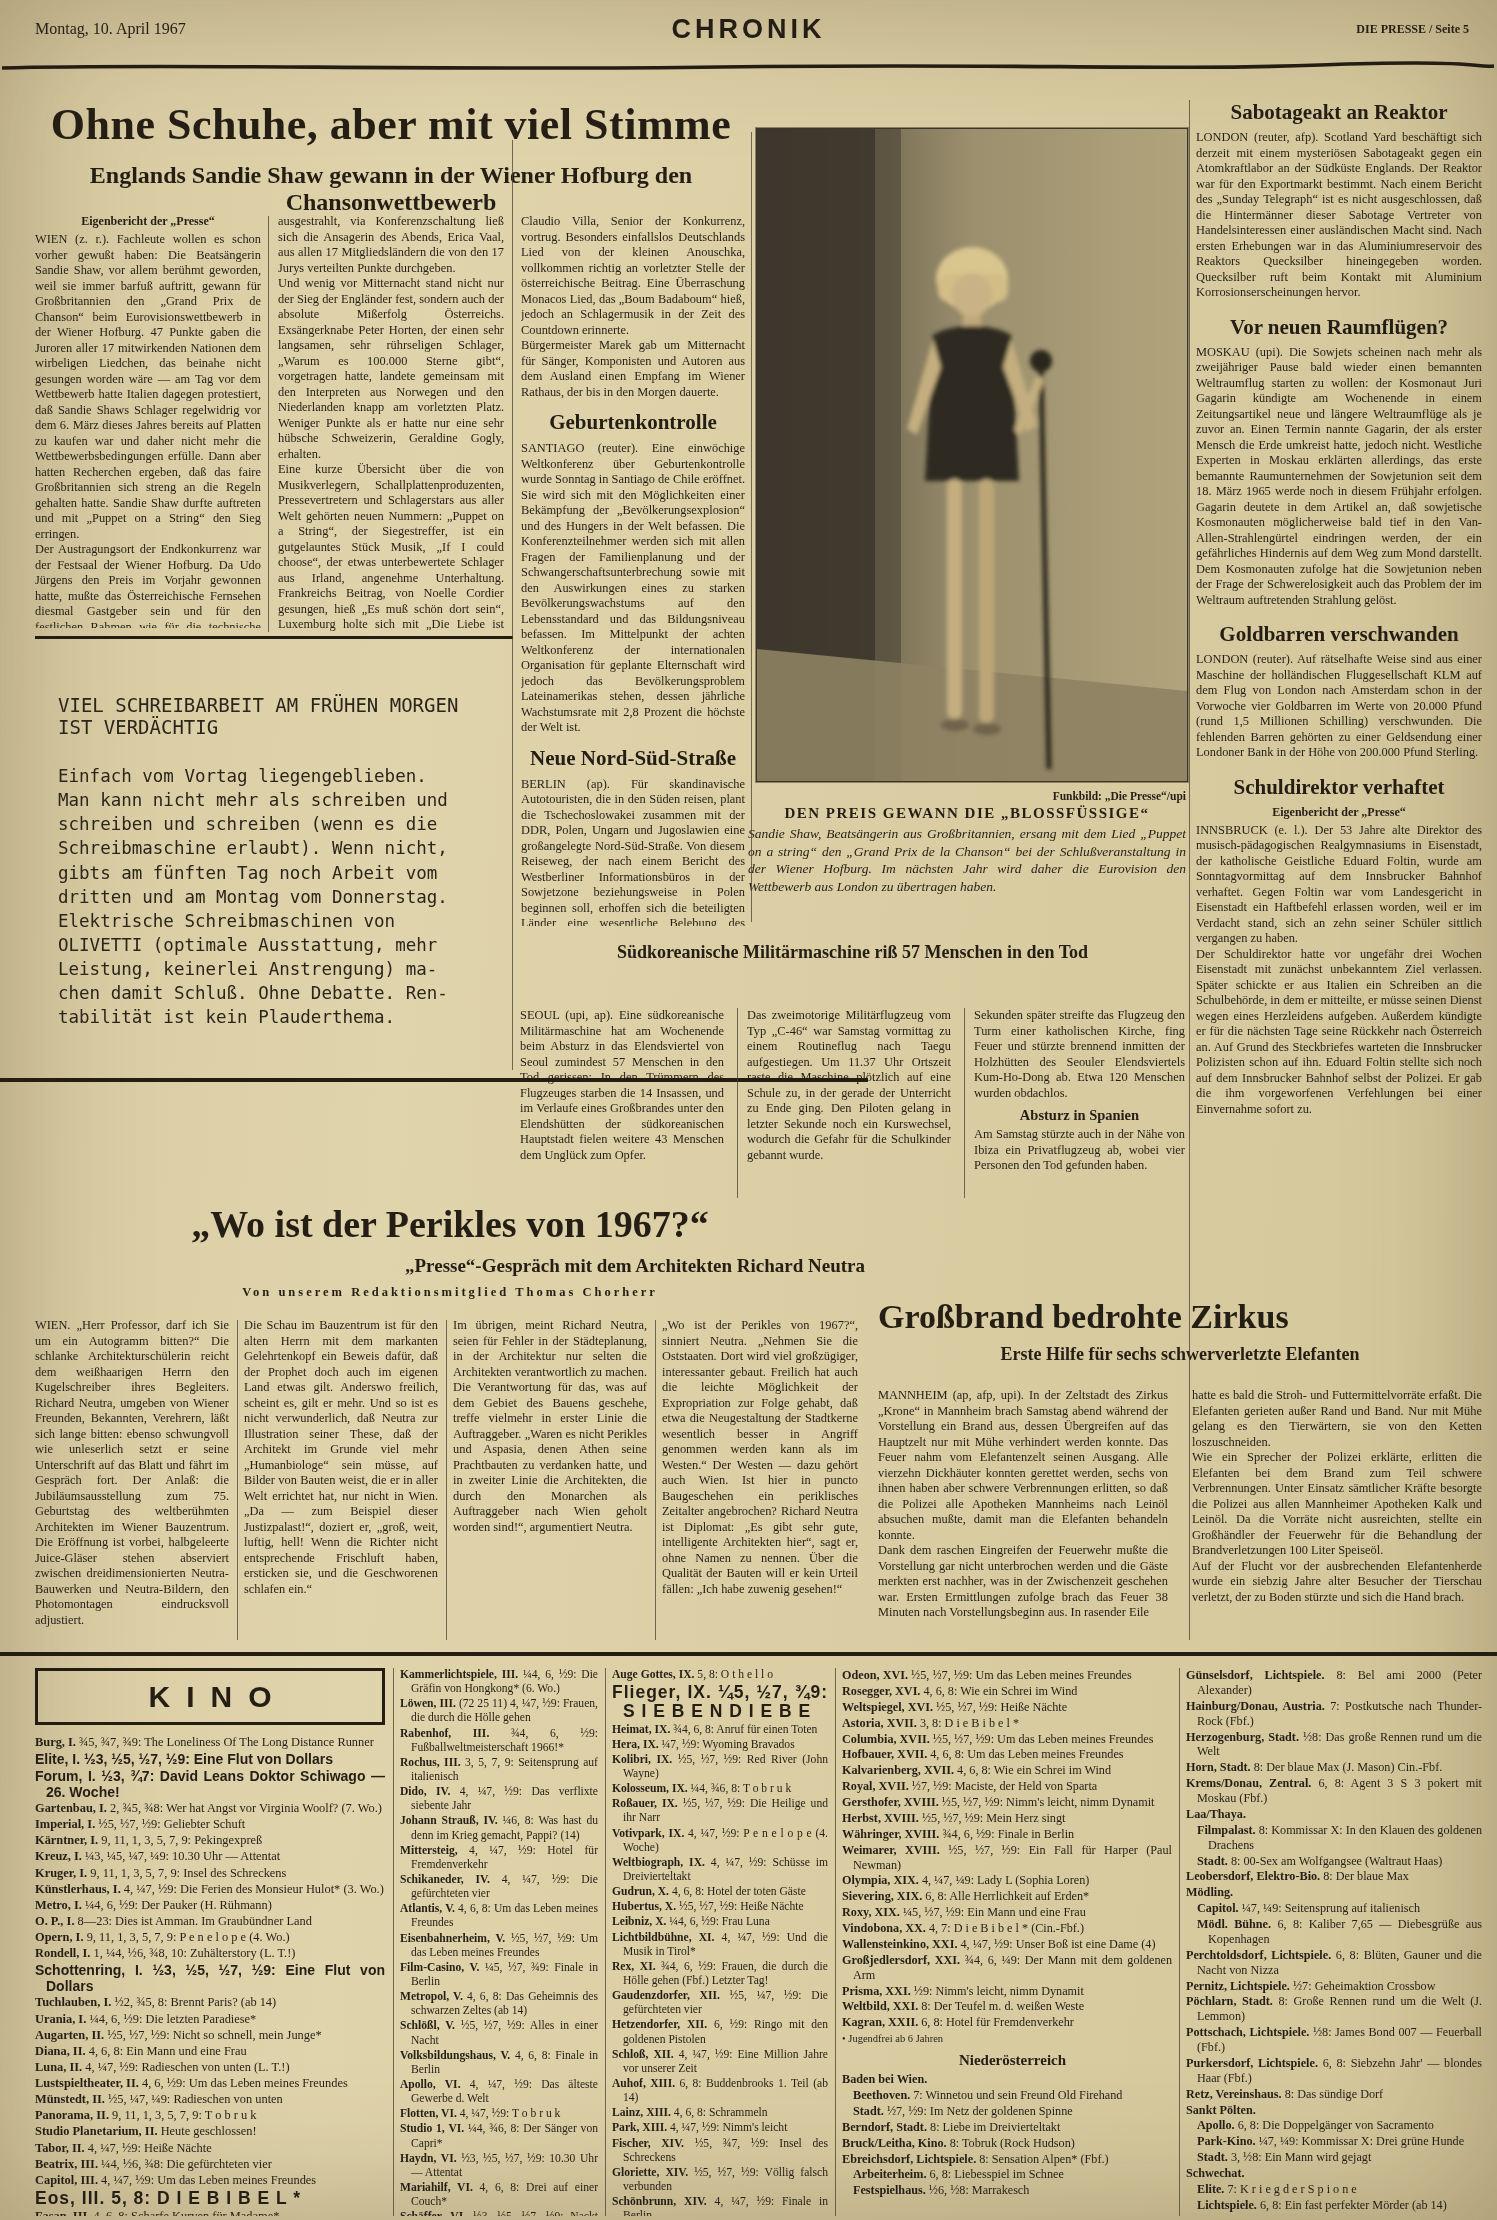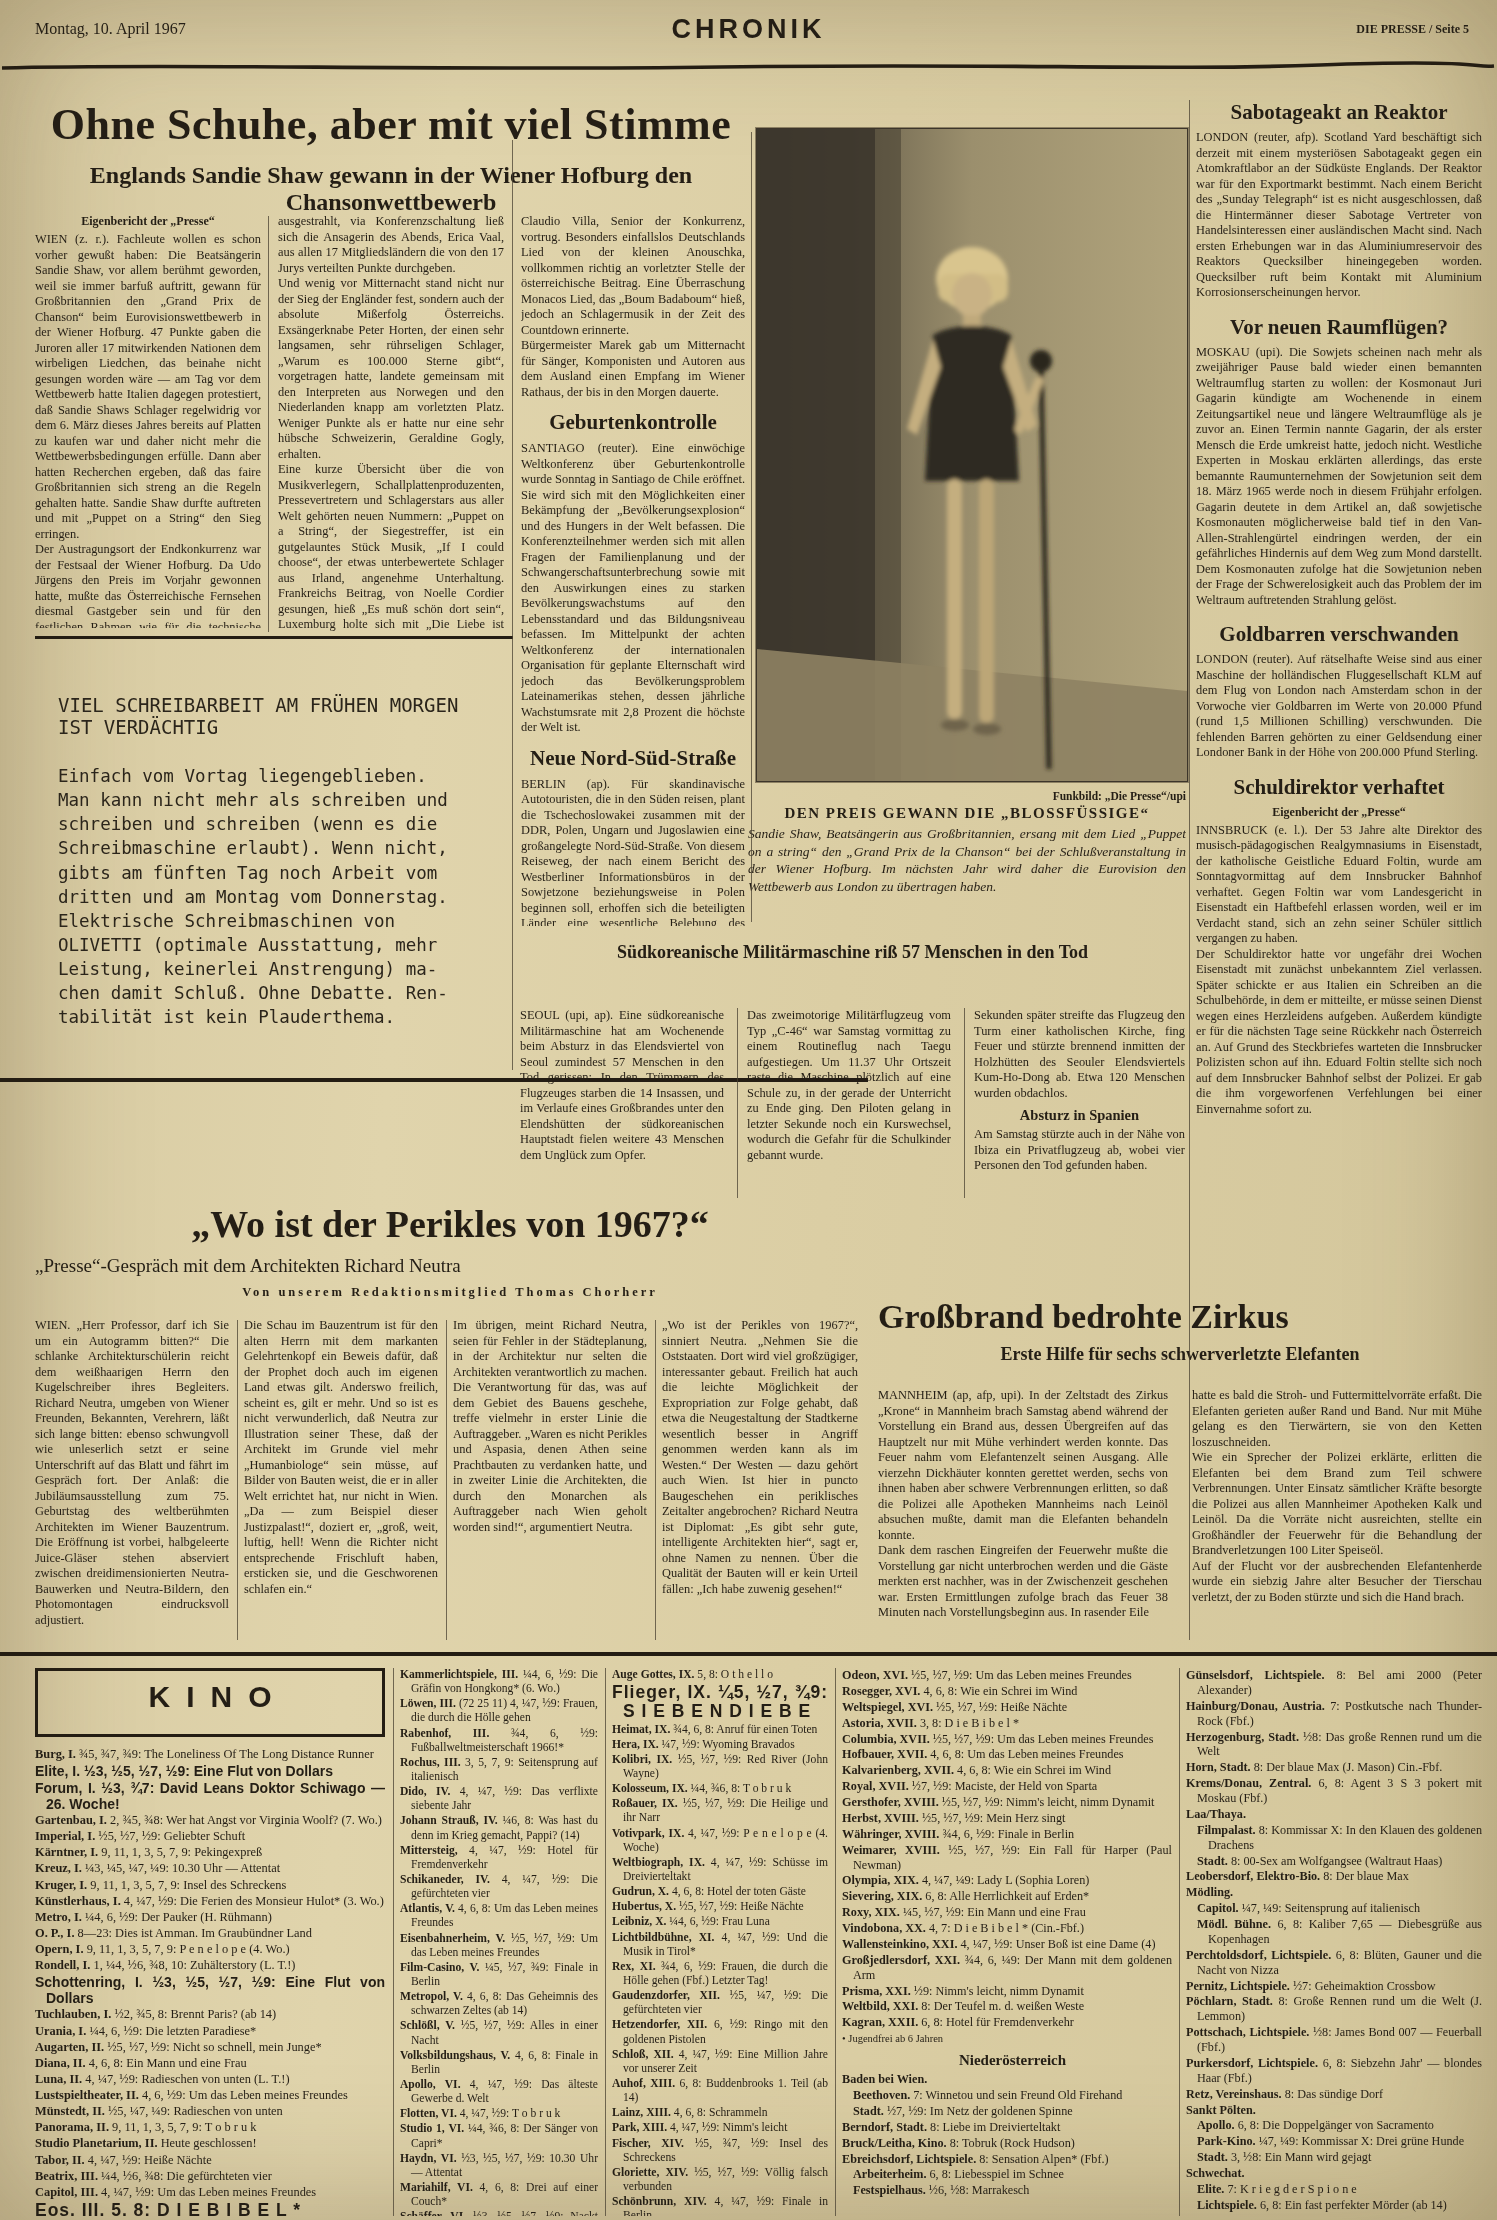--- a/index.html
+++ b/index.html
@@ -13,36 +13,36 @@
   .vrule{position:absolute;width:1px;background:#4a4132;opacity:.75;}
   .hrule{position:absolute;height:3px;background:#241d13;}
   .dateline{text-align:center;font-weight:bold;font-size:12px;margin-bottom:3px;}
   .mid-head{font-weight:bold;font-size:21px;text-align:center;margin:10px 0 6px;}
   .small-head{font-weight:bold;font-size:21px;text-align:center;margin:14px 0 5px;}
   .lead-head{font-weight:bold;font-size:44px;text-align:center;letter-spacing:.5px;margin:0;line-height:1.05;}
   .lead-sub{font-weight:bold;font-size:24px;text-align:center;margin-top:14px;}
   .flug-head{font-weight:bold;font-size:36px;text-align:center;margin:0;line-height:1;}
   .flug-sub{font-weight:bold;font-size:18px;text-align:center;}
   .per-head{font-weight:bold;font-size:38px;text-align:center;margin:0;line-height:1;}
-  .per-sub{font-weight:normal;font-size:19px;text-align:left;}
+  .per-sub{font-weight:bold;font-size:19px;text-align:right;}
   .byline{font-size:12.5px;text-align:center;letter-spacing:3px;font-weight:bold;}
   .zirk-head{font-weight:bold;font-size:34px;text-align:left;margin:0;line-height:1;}
   .zirk-sub{font-weight:bold;font-size:18px;text-align:center;}
   .crosshead{font-weight:bold;font-size:14.5px;text-align:center;margin:6px 0 3px;}
   .credit{font-size:11.5px;font-weight:bold;text-align:right;}
   .caption-title{font-size:15px;font-weight:bold;text-align:center;letter-spacing:1.5px;margin:3px 0;}
   .caption-text{font-size:13.5px;font-style:italic;text-align:justify;line-height:1.3;}
   .masthead-date{font-size:16px;}
   .masthead-section{font-family:"Liberation Sans",sans-serif;font-weight:bold;font-size:27px;letter-spacing:4px;}
   .masthead-paper{font-size:12px;font-weight:bold;}
   .oli{font-family:"DejaVu Sans Mono",monospace;color:#2b251b;}
   .oli-title{font-size:19px;white-space:pre-line;margin-bottom:26px;}
   .oli-body{font-size:17.5px;line-height:1.38;white-space:pre-line;}
   .oli-brand{font-size:20px;text-align:center;margin-top:20px;letter-spacing:2px;}
-  .kino-box{border:3.5px solid #241d13;text-align:center;padding:8px 0 18px;margin-bottom:10px;}
+  .kino-box{border:3.5px solid #241d13;text-align:center;padding:8px 0 6px;margin-bottom:10px;}
   .kino-box span{font-family:"Liberation Sans",sans-serif;font-weight:bold;font-size:30px;letter-spacing:16px;padding-left:16px;}
   .k-col{font-size:11.6px;line-height:1.22;overflow:hidden;}
   .k-line{text-indent:-11px;padding-left:11px;margin-bottom:1px;text-align:justify;}
   .k-cinema{font-weight:bold;}
   .k-feature{font-family:"Liberation Sans",sans-serif;font-weight:bold;font-size:14px;line-height:1.15;}
   .k-feature-big{font-family:"Liberation Sans",sans-serif;font-weight:bold;font-size:17.5px;letter-spacing:1px;line-height:1.1;}
   .k-region{text-align:center;font-weight:bold;font-size:15px;text-indent:0;margin:5px 0 3px;}
   .k-place{font-weight:bold;}
   .k-ind{padding-left:22px;text-indent:-11px;}
   .k-note{font-size:10.5px;margin-top:3px;}

